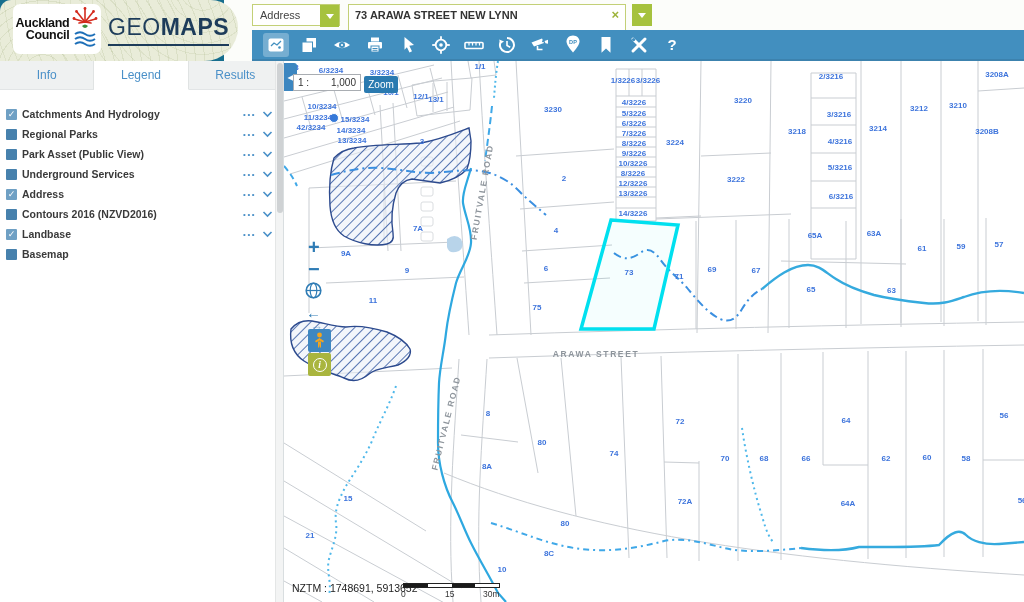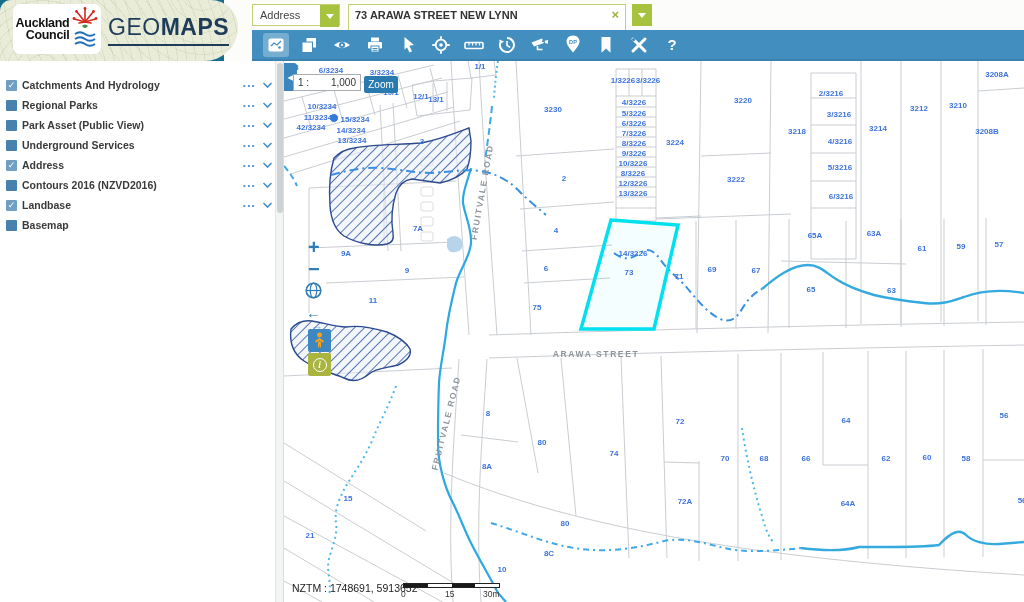--- a/index.html
+++ b/index.html
@@ -230,20 +230,25 @@
           </svg></span>
         </div>
         <div class="geomaps">
           <span class="geo">GEO</span><span class="maps">MAPS</span>
         </div>
       </div>
     </div>
   </header>
 
   <aside>
+    <div class="tabs" id="tabs">
+        <div class="tab">Info</div>
+        <div class="tab active">Legend</div>
+        <div class="tab">Results</div>
+      </div>
     <div class="layers" id="layers">
         <div class="layer-row">
           <span class="cb on">✓</span>
           <span class="lyl">Catchments And Hydrology</span>
           <span class="sp"></span>
           <span class="dots">•••</span>
           <span class="chev">
             <svg width="11" height="8" viewBox="0 0 11 8">
               <polyline points="1.5,2 5.5,6 9.5,2" fill="none" stroke="#4a90c8" stroke-width="1.6"></polyline>
             </svg>
@@ -432,26 +437,26 @@
         <span class="parcel-label" style="left: 350px; top: 41px;">4/3226</span>
         <span class="parcel-label" style="left: 350px; top: 52px;">5/3226</span>
         <span class="parcel-label" style="left: 350px; top: 62px; text-align: right;">6/3226</span>
         <span class="parcel-label" style="left: 350px; top: 72px;">7/3226</span>
         <span class="parcel-label" style="left: 350px; top: 82px;">8/3226</span>
         <span class="parcel-label" style="left: 350px; top: 92px;">9/3226</span>
         <span class="parcel-label" style="left: 349px; top: 102px;">10/3226</span>
         <span class="parcel-label" style="left: 349px; top: 112px;">8/3226</span>
         <span class="parcel-label" style="left: 349px; top: 122px;">12/3226</span>
         <span class="parcel-label" style="left: 349px; top: 132px;">13/3226</span>
-        <span class="parcel-label" style="left: 349px; top: 152px; margin-top: 40px;">14/3226</span>
+        <span class="parcel-label" style="left: 349px; top: 152px;">14/3226</span>
         <span class="parcel-label" style="left: 391px; top: 81px;">3224</span>
         <span class="parcel-label" style="left: 459px; top: 39px;">3220</span>
         <span class="parcel-label" style="left: 452px; top: 118px;">3222</span>
         <span class="parcel-label" style="left: 513px; top: 70px;">3218</span>
-        <span class="parcel-label" style="left: 547px; top: 32px;">2/3216</span>
+        <span class="parcel-label" style="left: 547px; top: 15px;">2/3216</span>
         <span class="parcel-label" style="left: 555px; top: 53px;">3/3216</span>
         <span class="parcel-label" style="left: 556px; top: 80px;">4/3216</span>
         <span class="parcel-label" style="left: 556px; top: 106px;">5/3216</span>
         <span class="parcel-label" style="left: 557px; top: 135px;">6/3216</span>
         <span class="parcel-label" style="left: 594px; top: 67px;">3214</span>
         <span class="parcel-label" style="left: 635px; top: 47px;">3212</span>
         <span class="parcel-label" style="left: 674px; top: 44px;">3210</span>
         <span class="parcel-label" style="left: 713px; top: 13px;">3208A</span>
         <span class="parcel-label" style="left: 703px; top: 70px;">3208B</span>
         <span class="parcel-label" style="left: 531px; top: 174px;">65A</span>

